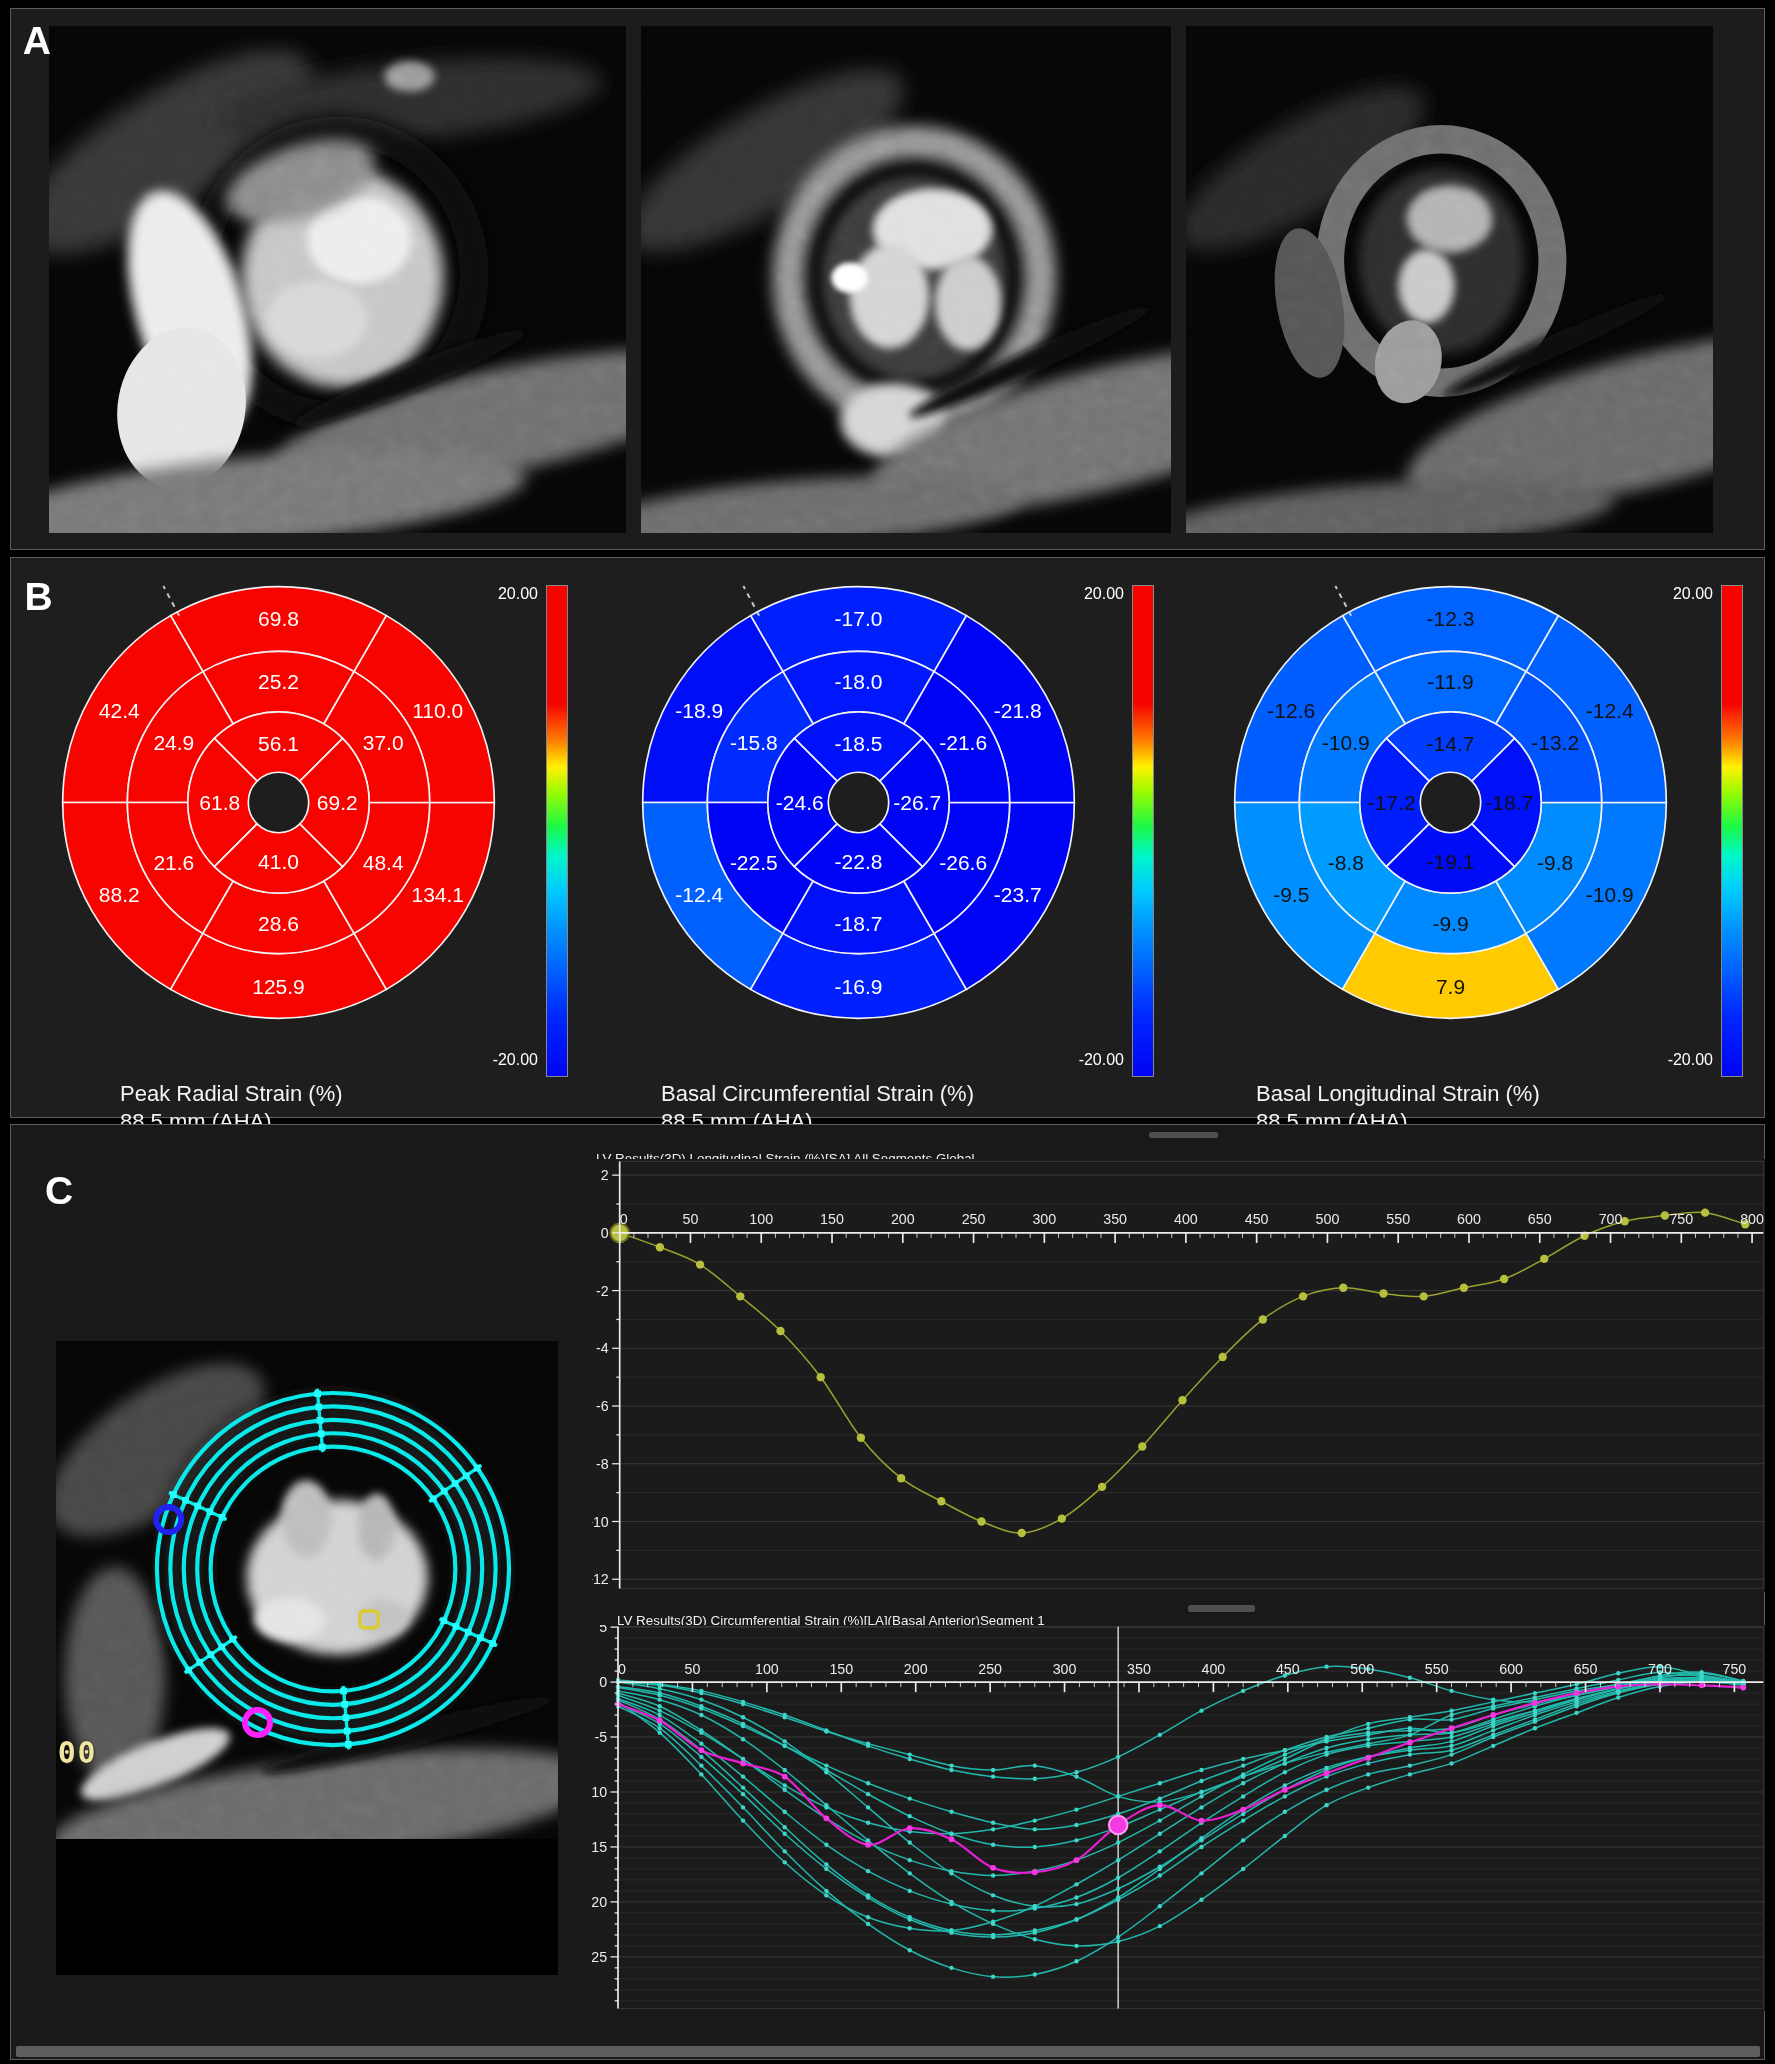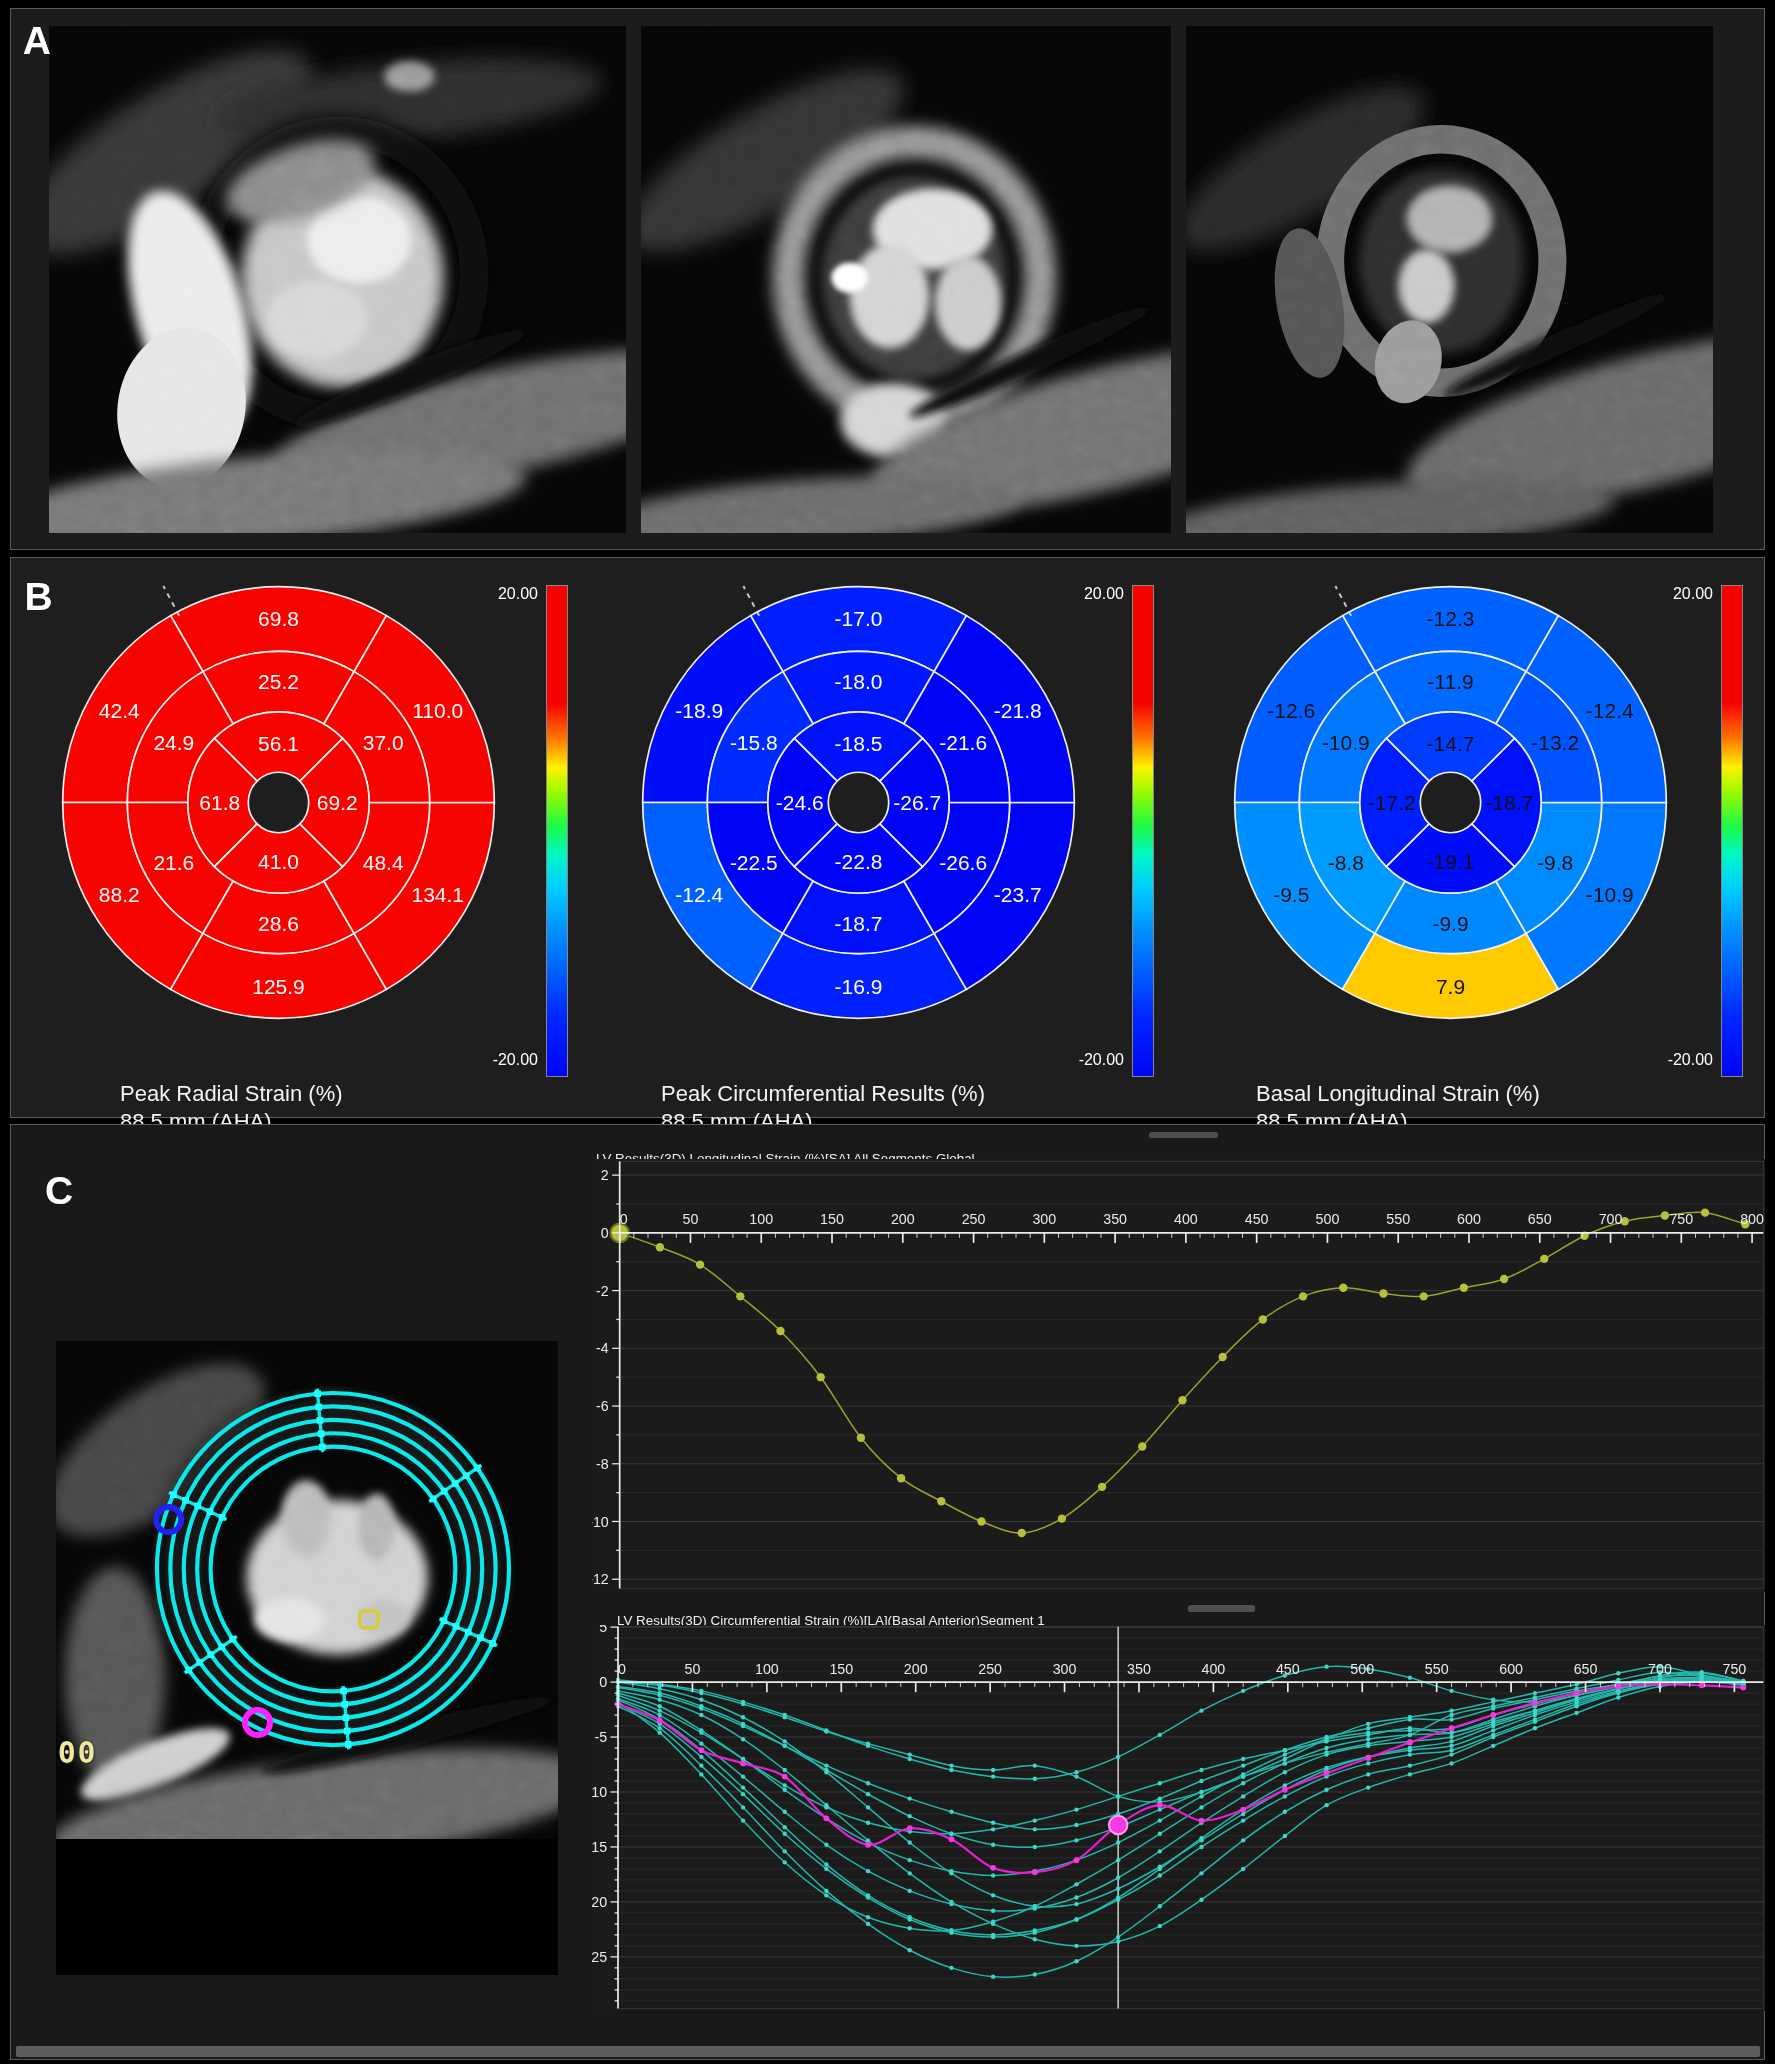--- a/index.html
+++ b/index.html
@@ -223,21 +223,21 @@
       <text x="4.2862637970157365e-15" y="-61" text-anchor="middle" font-size="25" fill="#ffffff">-18.5</text>
       <text x="-70" y="8.999999999999991" text-anchor="middle" font-size="25" fill="#ffffff">-24.6</text>
       <text x="-1.2858791391047208e-14" y="79" text-anchor="middle" font-size="25" fill="#ffffff">-22.8</text>
       <text x="70" y="9.000000000000018" text-anchor="middle" font-size="25" fill="#ffffff">-26.7</text>
       <line x1="-118.30683382204441" y1="-222.50279340044963" x2="-137.08569633348003" y2="-257.8206971148067" stroke="#ddd" stroke-width="2.5" stroke-dasharray="6 6" opacity="0.85"></line>
     </svg>
   <div class="colorbar" style="left:1121px;top:27px;height:490px;"></div>
   <div class="cb-label" style="left:1039px;top:27px;width:74px;text-align:right;">20.00</div>
   <div class="cb-label" style="left:1029px;top:493px;width:84px;text-align:right;">-20.00</div>
   <div class="be-caption" style="left:650px;top:522px;">
-    <div>Peak Circumferential Results (%)</div>
+    <div>Basal Circumferential Strain (%)</div>
     <div>88.5 mm (AHA)</div>
   </div>
 
   <svg id="be2" class="bullseye-svg" style="left:1196px;top:0.8px;" width="487" height="487" viewBox="-290 -290 580 580">
       <path d="M128.50000000000003,-222.56852877260073 A257,257 0 0 0 -128.49999999999994,-222.56852877260076 L-89.99999999999996,-155.88457268119896 A180,180 0 0 1 90.00000000000001,-155.88457268119896 Z" fill="rgb(0,99,255)" stroke="#f2f2f2" stroke-width="2"></path>
       <path d="M-128.49999999999994,-222.56852877260076 A257,257 0 0 0 -257,-3.147342273808698e-14 L-180,-2.2043642384652358e-14 A180,180 0 0 1 -89.99999999999996,-155.88457268119896 Z" fill="rgb(0,94,255)" stroke="#f2f2f2" stroke-width="2"></path>
       <path d="M-257,-3.147342273808698e-14 A257,257 0 0 0 -128.5000000000001,222.56852877260067 L-90.00000000000009,155.8845726811989 A180,180 0 0 1 -180,-2.2043642384652358e-14 Z" fill="rgb(0,143,255)" stroke="#f2f2f2" stroke-width="2"></path>
       <path d="M-128.5000000000001,222.56852877260067 A257,257 0 0 0 128.50000000000003,222.56852877260073 L90.00000000000001,155.88457268119896 A180,180 0 0 1 -90.00000000000009,155.8845726811989 Z" fill="rgb(255,203,0)" stroke="#f2f2f2" stroke-width="2"></path>
       <path d="M128.50000000000003,222.56852877260073 A257,257 0 0 0 257,6.294684547617395e-14 L180,4.4087284769304716e-14 A180,180 0 0 1 90.00000000000001,155.88457268119896 Z" fill="rgb(0,121,255)" stroke="#f2f2f2" stroke-width="2"></path>
       <path d="M257,0 A257,257 0 0 0 128.50000000000003,-222.56852877260073 L90.00000000000001,-155.88457268119896 A180,180 0 0 1 180,0 Z" fill="rgb(0,97,255)" stroke="#f2f2f2" stroke-width="2"></path>

